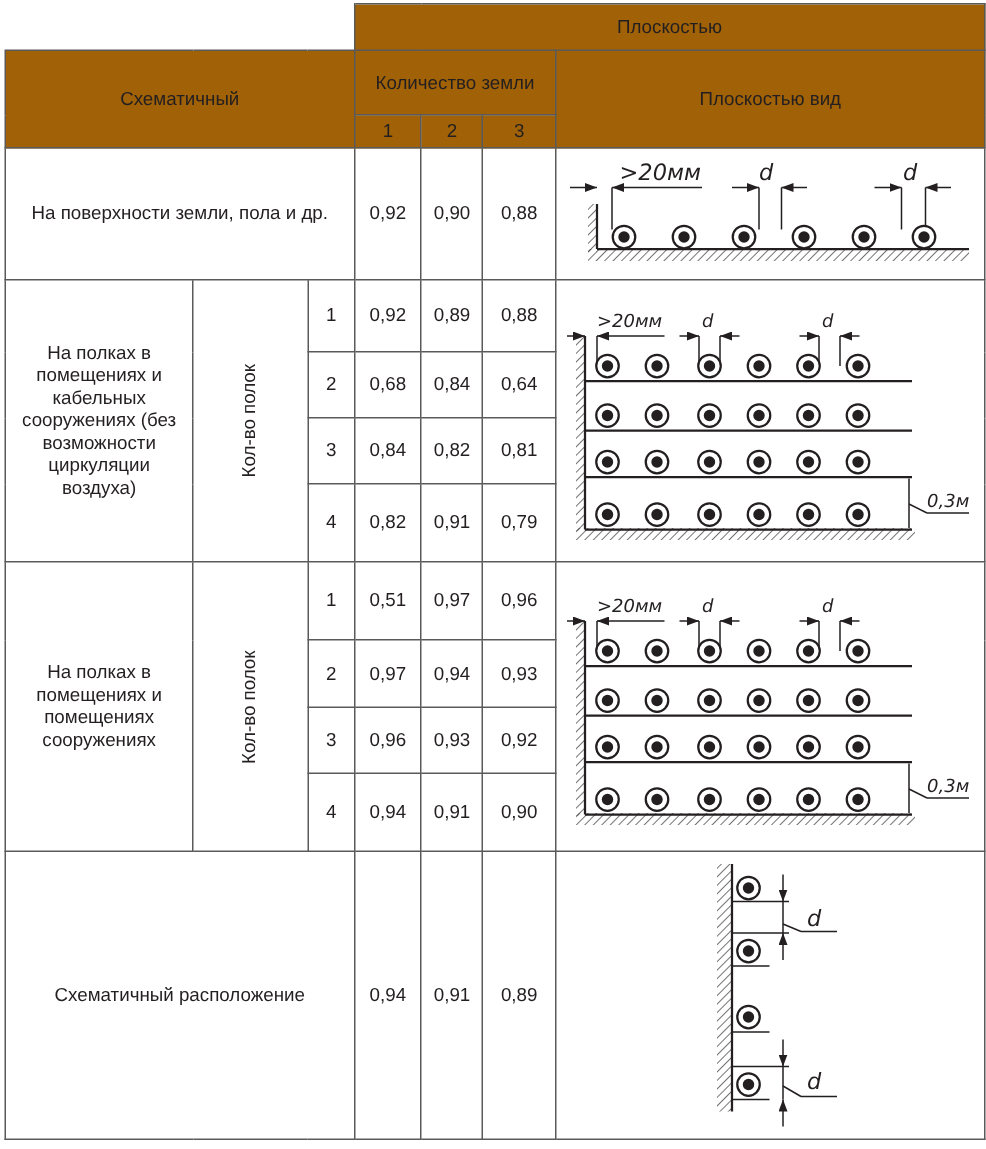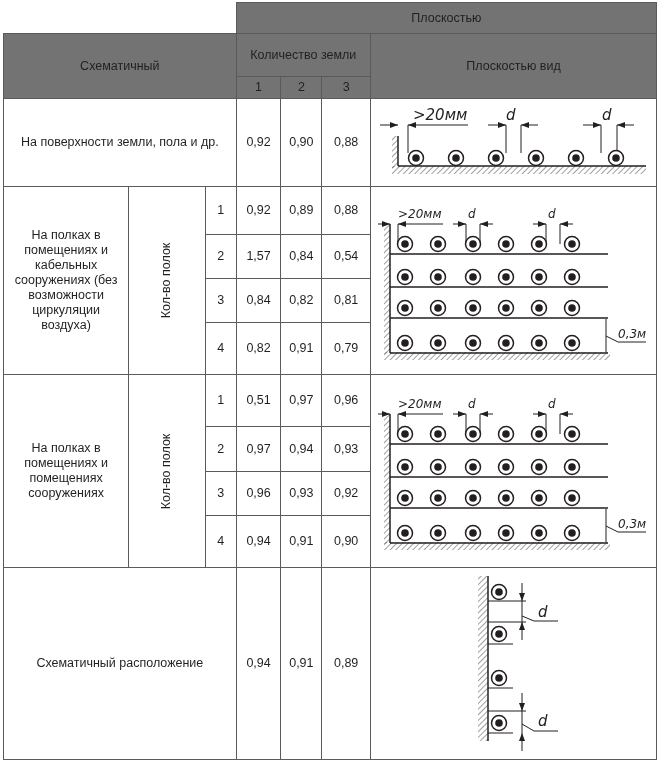--- a/index.html
+++ b/index.html
@@ -1,20 +1,20 @@
 <!DOCTYPE html>
 <html><head>
 <meta charset="utf-8">
 <style>
   html, body { margin: 0; padding: 0; background: #ffffff; }
   body { width: 657px; height: 766px; position: relative; overflow: hidden;
          font-family: "Liberation Sans", "DejaVu Sans", sans-serif; color: #231f20; }
   table.t { position: absolute; left: 3px; top: 2px; border-collapse: collapse; table-layout: fixed; }
   table.t td { border: 1px solid #5a5a5a; padding: 0; text-align: center; vertical-align: middle; font-size: 12.5px; line-height: 15px; }
-  td.hdr { background: #737373; }
+  td.hdr { background: #a16207; }
   td.blank { border-top: none !important; border-left: none !important; background: #fff; }
   .lbl { display: block; padding: 0 6px; }
   .vert { display: inline-block; transform: rotate(-90deg); white-space: nowrap; font-size: 12.5px; }
   svg { display: block; margin: 0 auto; }
   .dim { font-family: "DejaVu Sans", sans-serif; font-style: italic; font-size: 15px; fill: #231f20; }
   .dimsm { font-family: "DejaVu Sans", sans-serif; font-style: italic; font-size: 12px; fill: #231f20; }
 </style>
 </head>
 <body>
 
@@ -157,23 +157,23 @@
               <use href="#cable" x="95" y="147"></use>
               <use href="#cable" x="128" y="147"></use>
               <use href="#cable" x="161" y="147"></use>
               <use href="#cable" x="194" y="147"></use>
         </g>
       </svg>
     </td>
   </tr>
   <tr style="height:44px">
     <td>2</td>
-    <td>1,57</td>
+    <td>0,68</td>
     <td>0,84</td>
-    <td>0,54</td>
+    <td>0,64</td>
   </tr>
   <tr style="height:44px">
     <td>3</td>
     <td>0,84</td>
     <td>0,82</td>
     <td>0,81</td>
   </tr>
   <tr style="height:52px">
     <td>4</td>
     <td>0,82</td>

